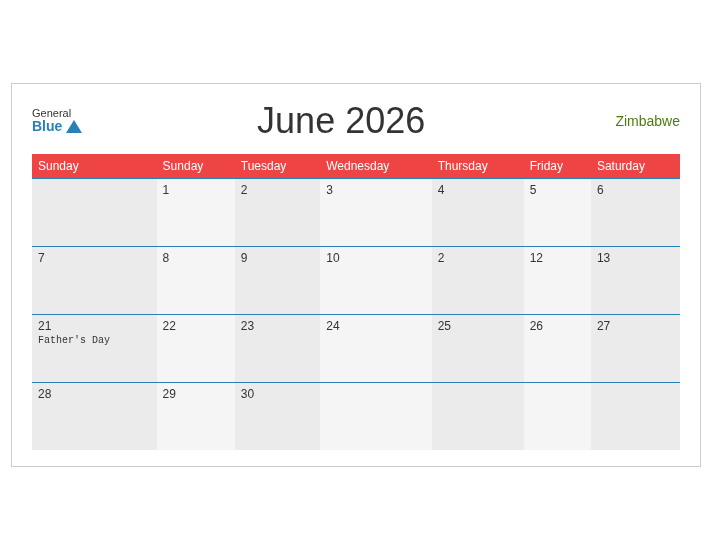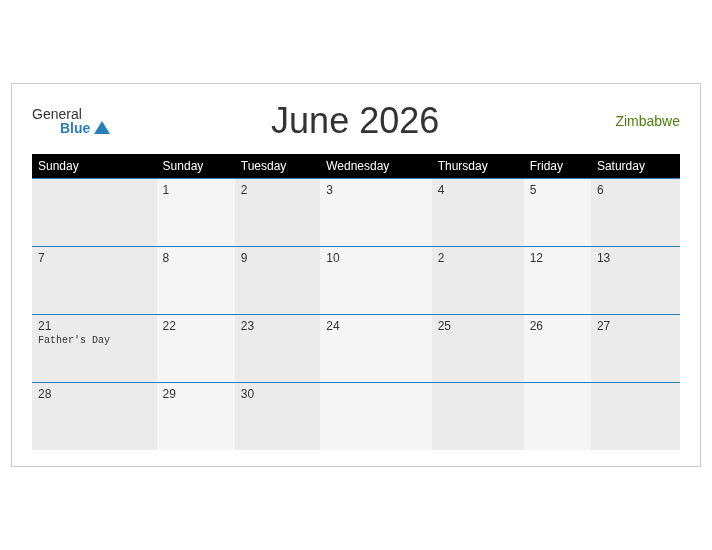--- a/index.html
+++ b/index.html
@@ -24,34 +24,33 @@
       justify-content: space-between;
       margin-bottom: 12px;
     }
     .logo {
       display: flex;
       flex-direction: column;
       align-items: flex-start;
       line-height: 1;
     }
     .logo-general {
-      font-size: 14px;
+      font-size: 11px;
       color: #333;
       font-weight: normal;
     }
     .logo-blue {
       font-size: 14px;
       color: #2980b9;
       font-weight: bold;
     }
     .logo-row {
       display: flex;
       align-items: center;
       gap: 2px;
-      margin-left: 28px;
     }
     .logo-triangle {
       width: 0;
       height: 0;
       border-left: 8px solid transparent;
       border-right: 8px solid transparent;
       border-bottom: 13px solid #2980b9;
       margin-left: 2px;
     }
     .title {
@@ -65,21 +64,21 @@
       font-size: 14px;
       color: #4d7c0f;
       text-align: right;
       min-width: 80px;
     }
     .calendar-table {
       width: 100%;
       border-collapse: collapse;
     }
     .calendar-table th {
-      background-color: #000000;
+      background-color: #ef4444;
       color: #fff;
       font-size: 12px;
       font-weight: normal;
       padding: 5px 6px;
       text-align: left;
       border: none;
     }
     .calendar-table td {
       vertical-align: top;
       padding: 4px 6px;

